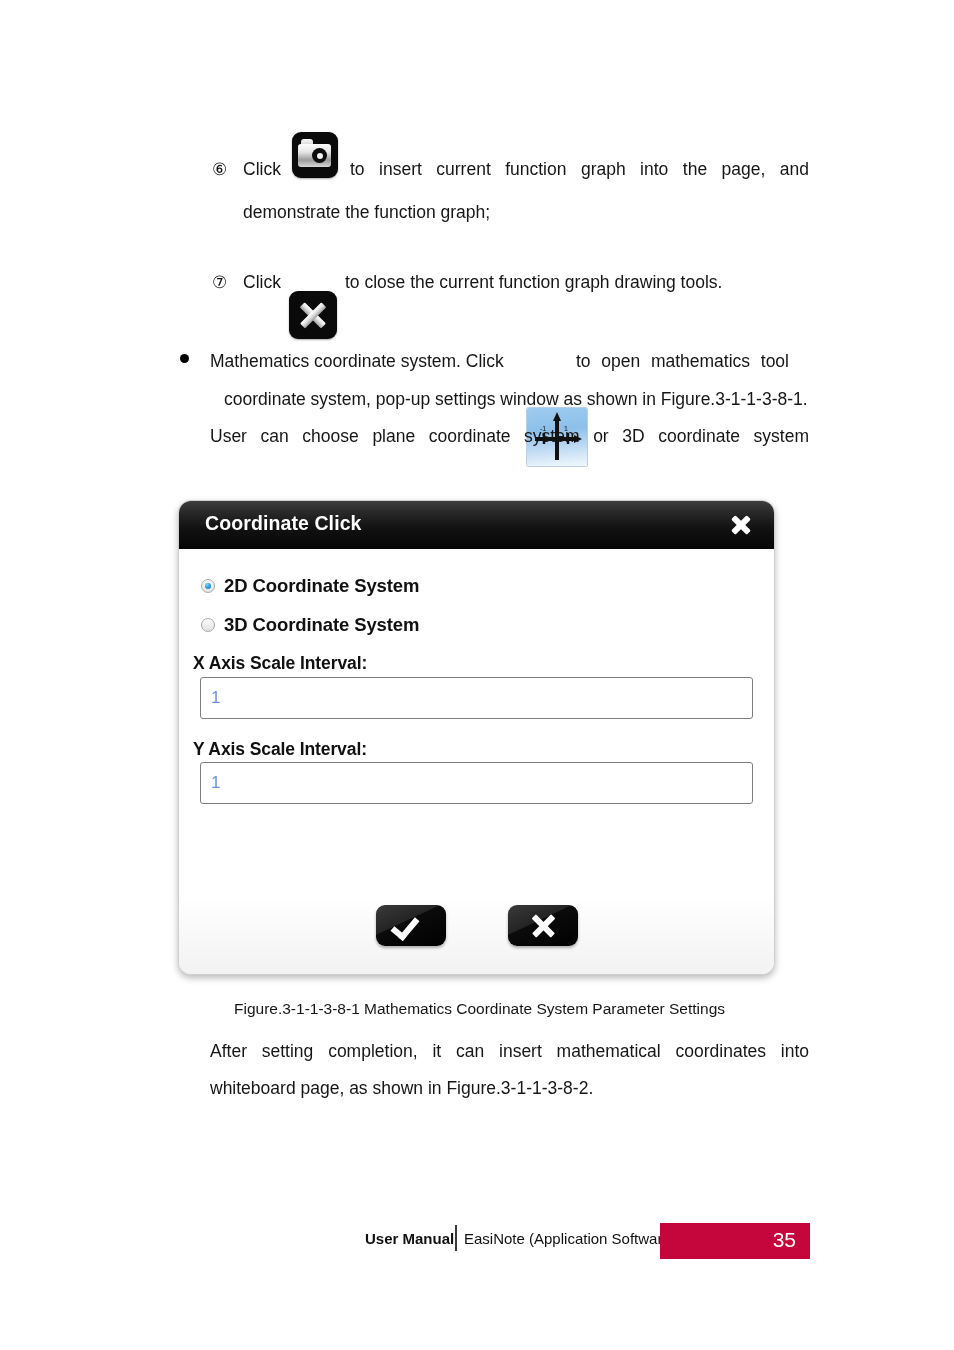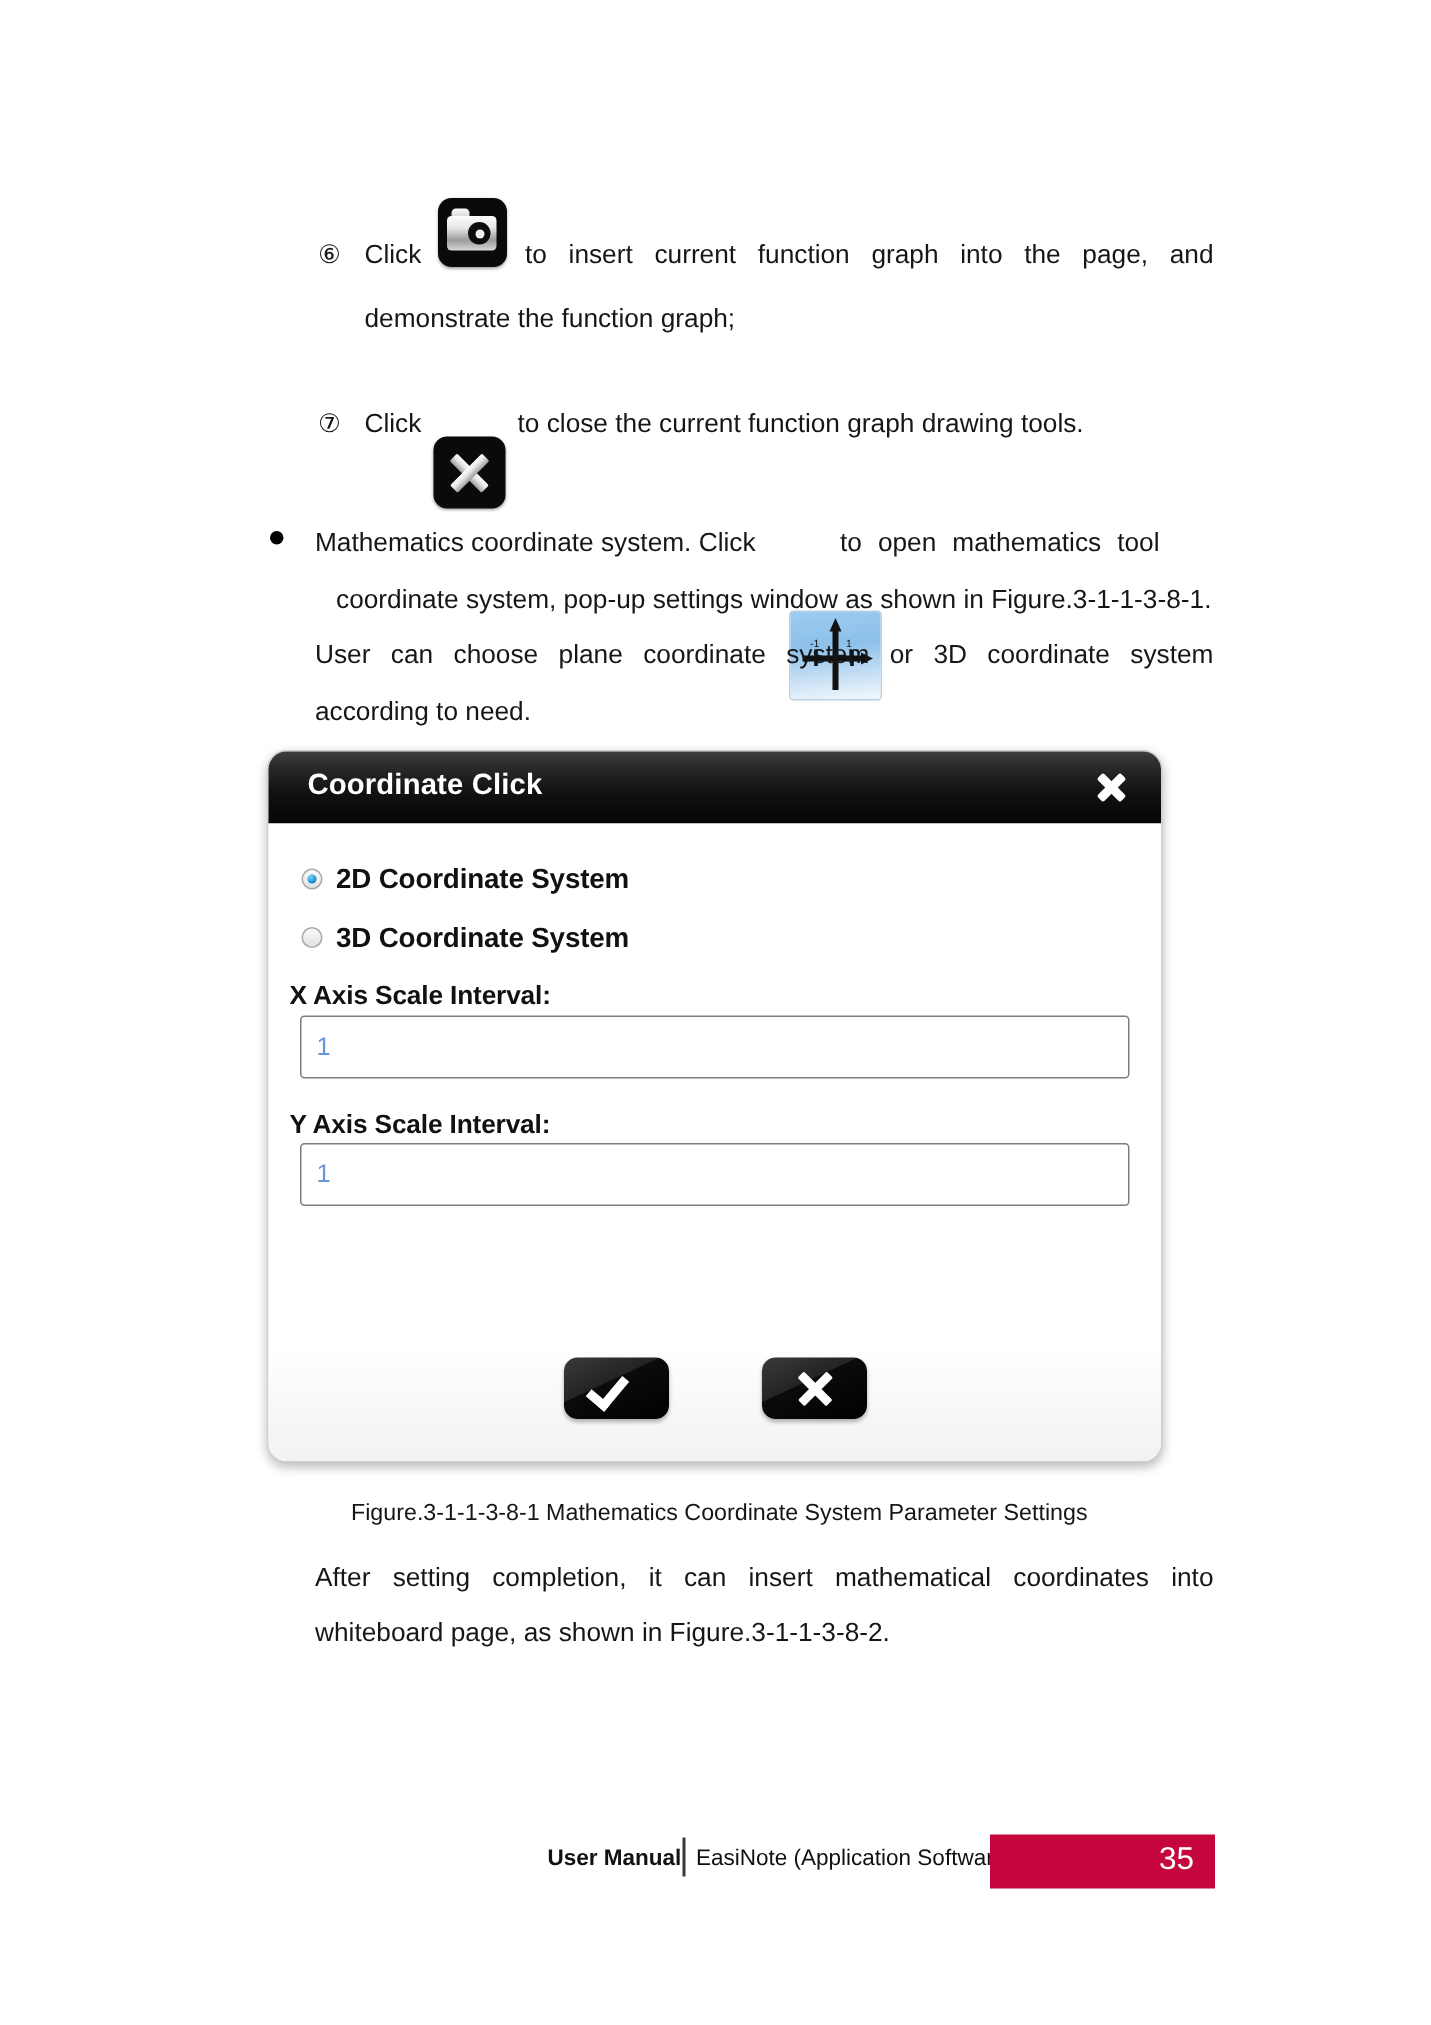--- a/index.html
+++ b/index.html
@@ -373,35 +373,32 @@
       <polygon points="30,4 26,13 34,13" fill="#111"></polygon>
       <line x1="8" y1="31" x2="50" y2="31" stroke="#111" stroke-width="4"></line>
       <polygon points="55,31 47,27 47,35" fill="#111"></polygon>
       <line x1="17" y1="25" x2="17" y2="36" stroke="#111" stroke-width="2.4"></line>
       <line x1="41" y1="25" x2="41" y2="36" stroke="#111" stroke-width="2.4"></line>
       <text x="13" y="23" font-size="7" font-family="Liberation Sans, sans-serif" fill="#111">-1</text>
       <text x="37" y="23" font-size="7" font-family="Liberation Sans, sans-serif" fill="#111">1</text>
     </svg>
   </div>
 
-  <div class="para" style="left:560px; top:340px; width:213px;">
+  <div class="para" style="left:576px; top:340px; width:213px;">
     <span class="line">to   open   mathematics   tool</span>
   </div>
 
   <div class="para" style="left:224px; top:378px; width:599px;">
     <span class="line natural">coordinate system, pop-up settings window as shown in Figure.3-1-1-3-8-1.</span>
   </div>
 
   <div class="para" style="left:210px; top:415px; width:599px;">
     <span class="line">User   can   choose   plane   coordinate   system   or   3D   coordinate   system</span>
   </div>
 
-  <div class="para" style="left:210px; top:453px; width:599px;">
-    <span class="line natural">according to need.</span>
-  </div>
 
   <div class="dialog">
 
     <div class="titlebar">
       <span class="titlebar-text">Coordinate Click</span>
       <span class="titlebar-close">
         <span class="tb-x-bar a"></span>
         <span class="tb-x-bar b"></span>
       </span>
     </div>

